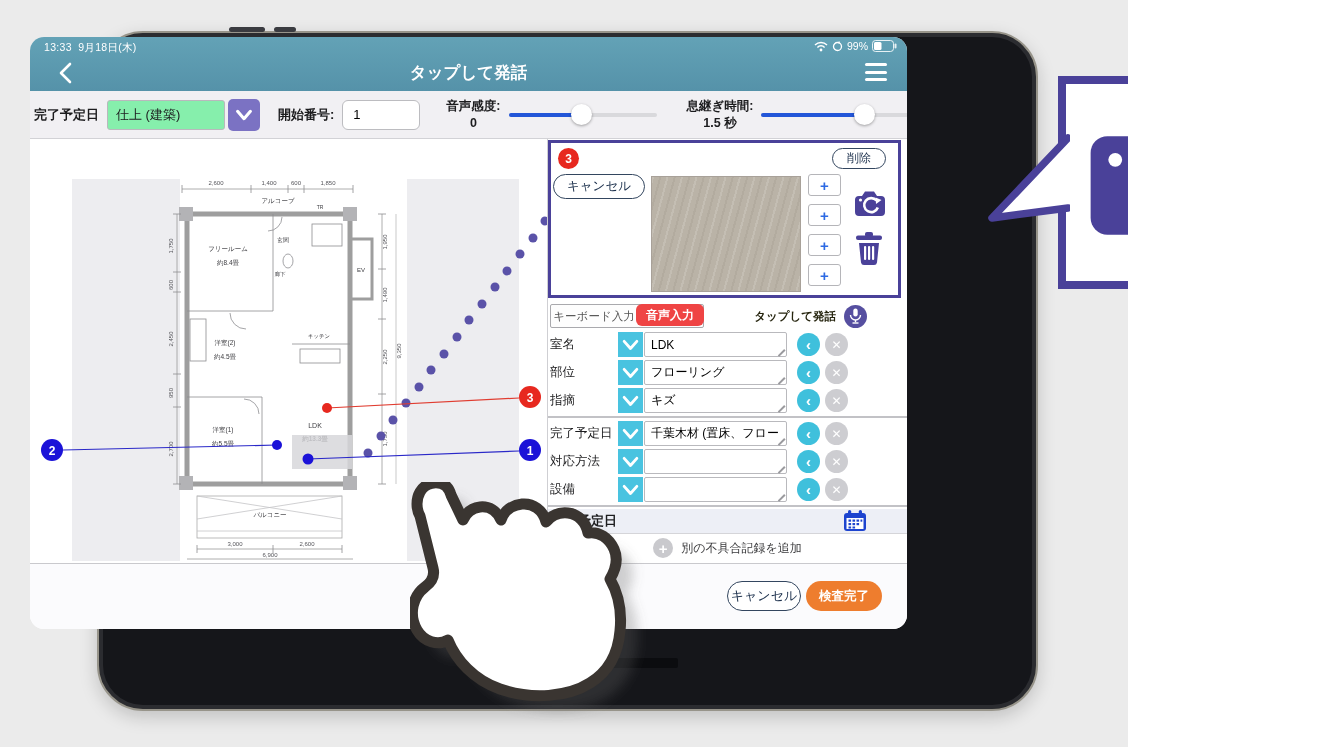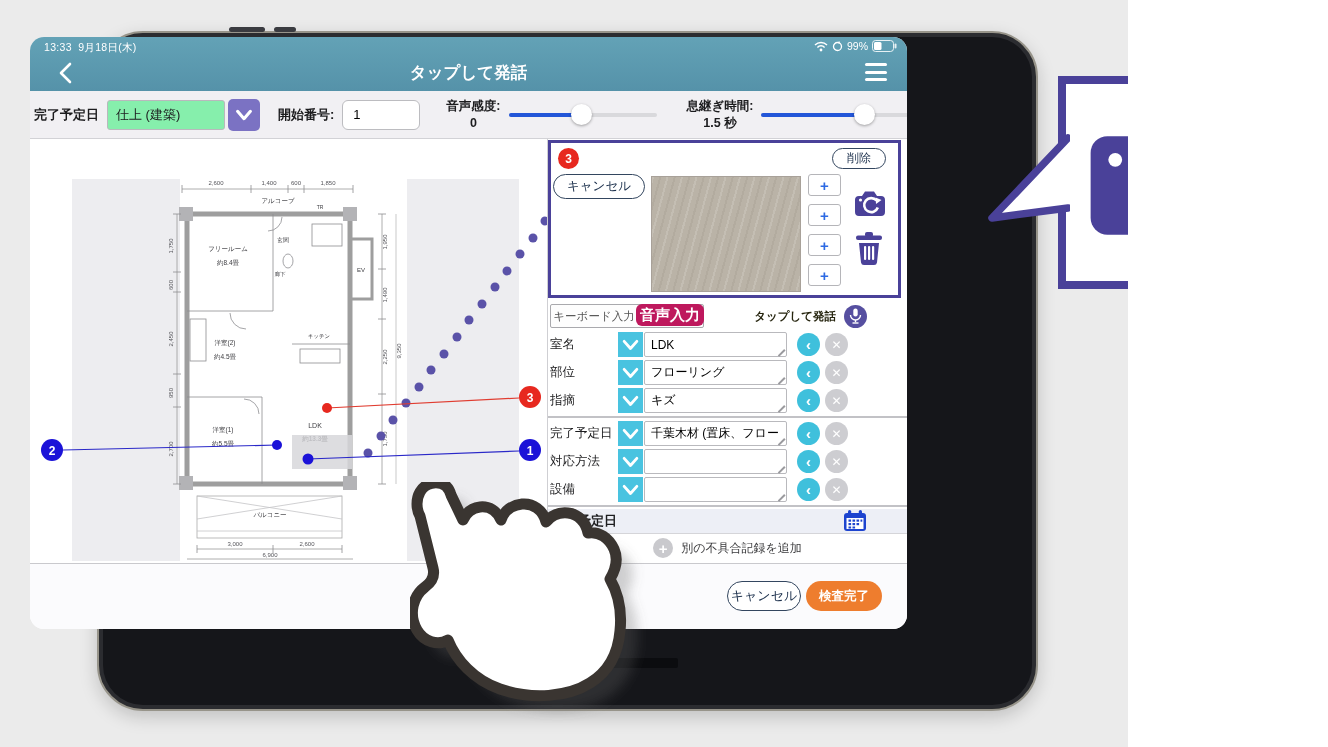--- a/index.html
+++ b/index.html
@@ -71,21 +71,21 @@
   .plus-btn { width:33px; height:22px; background:#fff; border:1px solid #b5b5b9; border-radius:3px;
      color:#2d6ae3; font-size:15px; font-weight:bold; display:flex; align-items:center; justify-content:center; cursor:pointer; }
   .cam-btn { position:absolute; left:301px; top:45px; cursor:pointer; }
   .trash-btn { position:absolute; left:303px; top:89px; cursor:pointer; }
 
   
   .tabs-row { display:flex; align-items:center; height:26px; margin:5px 0 2px 2px; }
   .seg { display:flex; border:1px solid #a9a9ad; border-radius:2px; background:#fdfdfd; }
   .tab-kb { width:86px; height:22px; font-size:11.5px; color:#555; display:flex; align-items:center; justify-content:center;
      border-radius:6px 0 0 6px; cursor:pointer; }
-  .tab-voice { width:68px; height:22px; font-size:15px; color:#fff; background:#be185d; border-radius:6px;
+  .tab-voice { width:68px; height:22px; font-size:12px; color:#fff; background:#ef4444; border-radius:6px;
      display:flex; align-items:center; justify-content:center; font-weight:bold; margin:-1px; padding:1px; cursor:pointer; }
   .tap-speak { margin-left:auto; font-size:11.5px; font-weight:bold; color:#26250f; }
   .mic-circle { width:23px; height:23px; border-radius:50%; background:#564fa0; margin:0 40px 0 8px;
      display:flex; align-items:center; justify-content:center; cursor:pointer; }
 
   
   .field-row { display:flex; align-items:center; height:27px; margin:1px 0; }
   .f-label { width:70px; font-size:12.5px; color:#1d1d1f; padding-left:2px; }
   .chev-sq { width:25px; height:25px; background:#49c3e0; display:flex; align-items:center; justify-content:center; cursor:pointer; }
   .f-input-wrap { position:relative; width:143px; height:25px; margin-left:1px; }

